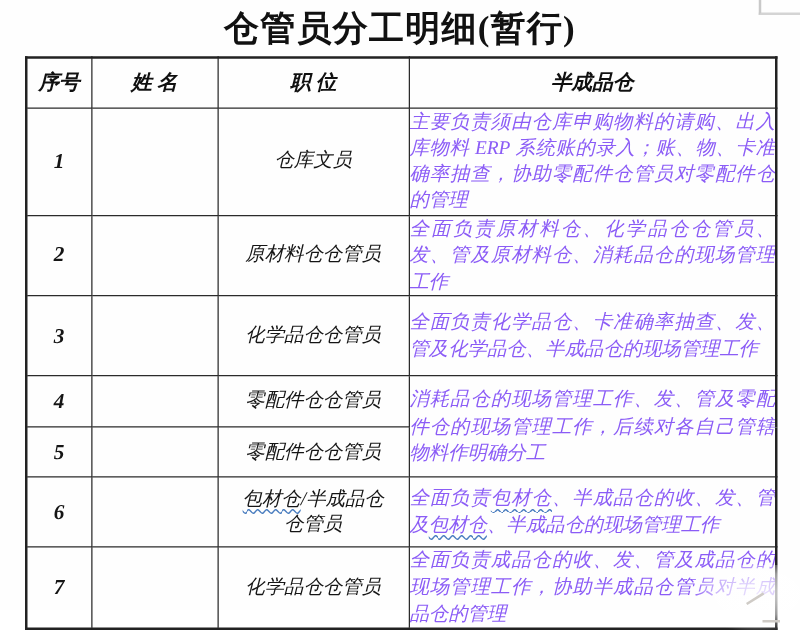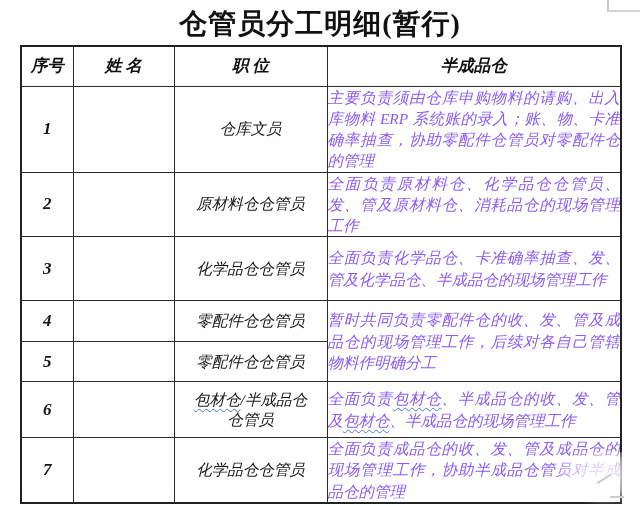--- a/index.html
+++ b/index.html
@@ -181,21 +181,21 @@
         <td class="cell-no">3</td>
         <td class="cell-name"></td>
         <td class="cell-pos">化学品仓仓管员</td>
         <td class="cell-work">全面负责化学品仓、卡准确率抽查、发、管及化学品仓、半成品仓的现场管理工作</td>
       </tr>
 
       <tr class="r4">
         <td class="cell-no">4</td>
         <td class="cell-name"></td>
         <td class="cell-pos">零配件仓仓管员</td>
-        <td class="cell-work" rowspan="2">暂时共同负责零配件仓的收、发、管及成品仓的现场管理工作，后续对各自己管辖物料作明确分工</td>
+        <td class="cell-work" rowspan="2">消耗品仓的现场管理工作、发、管及零配件仓的现场管理工作，后续对各自己管辖物料作明确分工</td>
       </tr>
 
       <tr class="r5">
         <td class="cell-no">5</td>
         <td class="cell-name"></td>
         <td class="cell-pos">零配件仓仓管员</td>
       </tr>
 
       <tr class="r6">
         <td class="cell-no">6</td>

